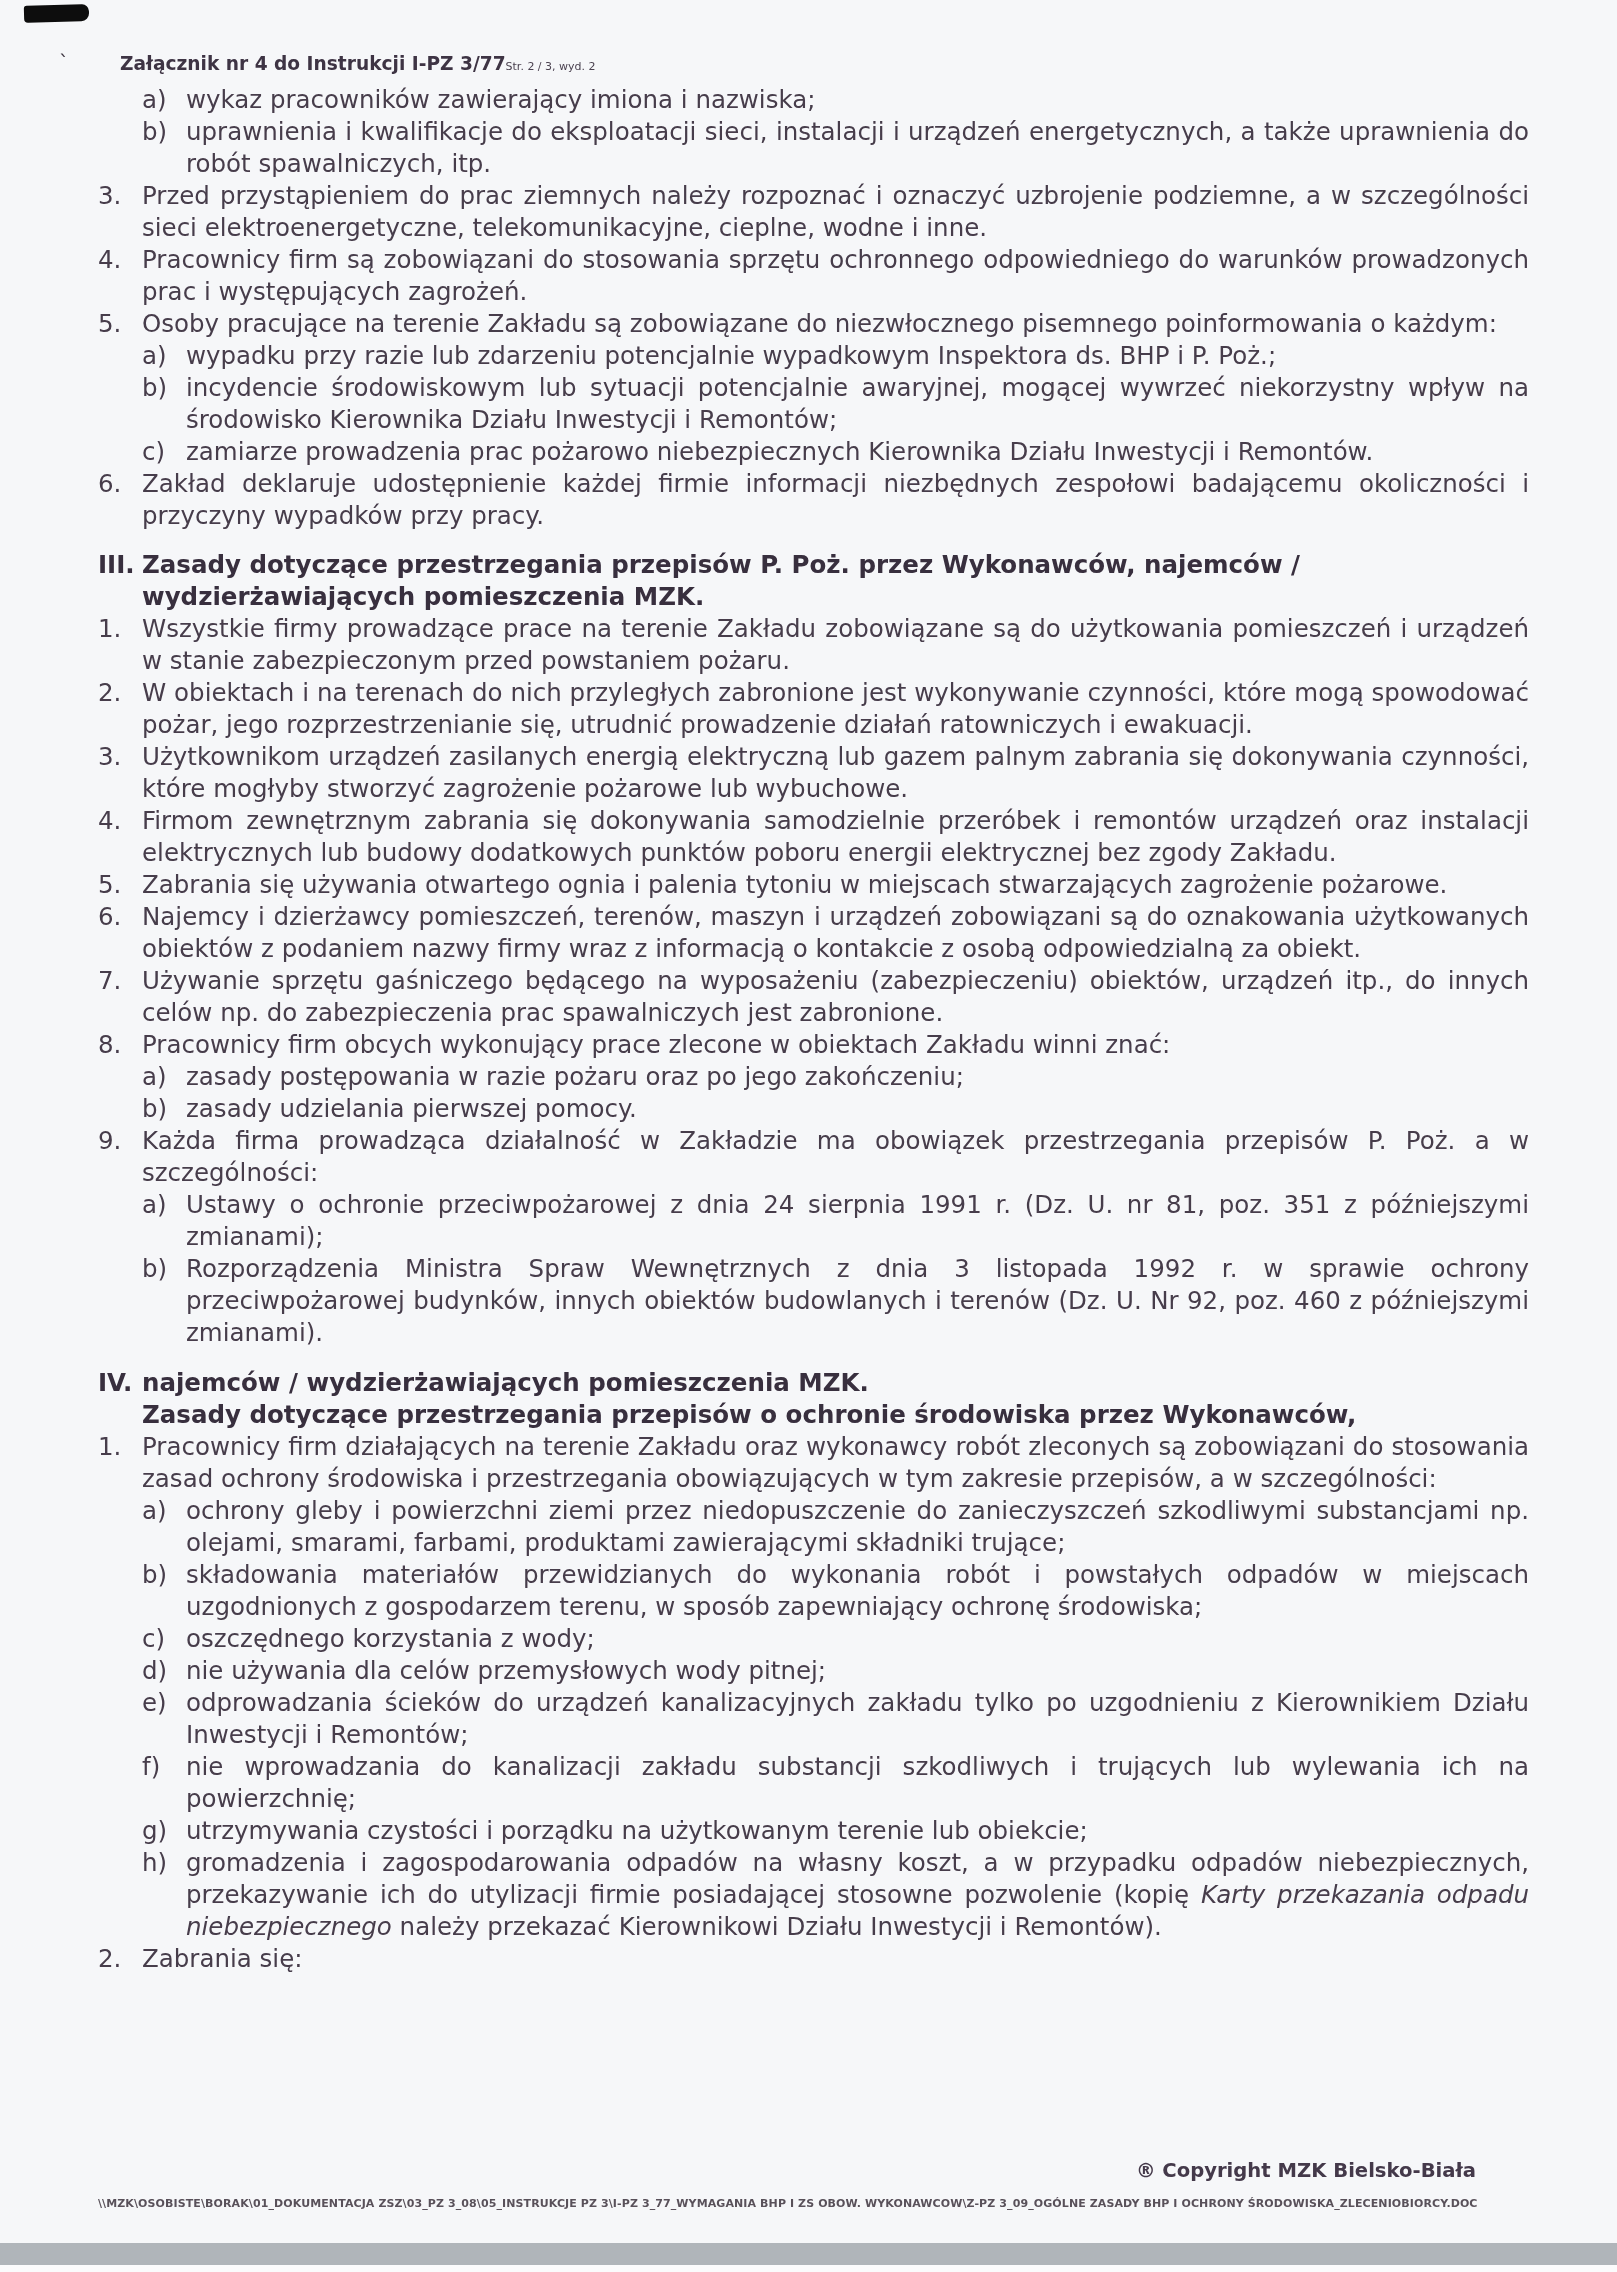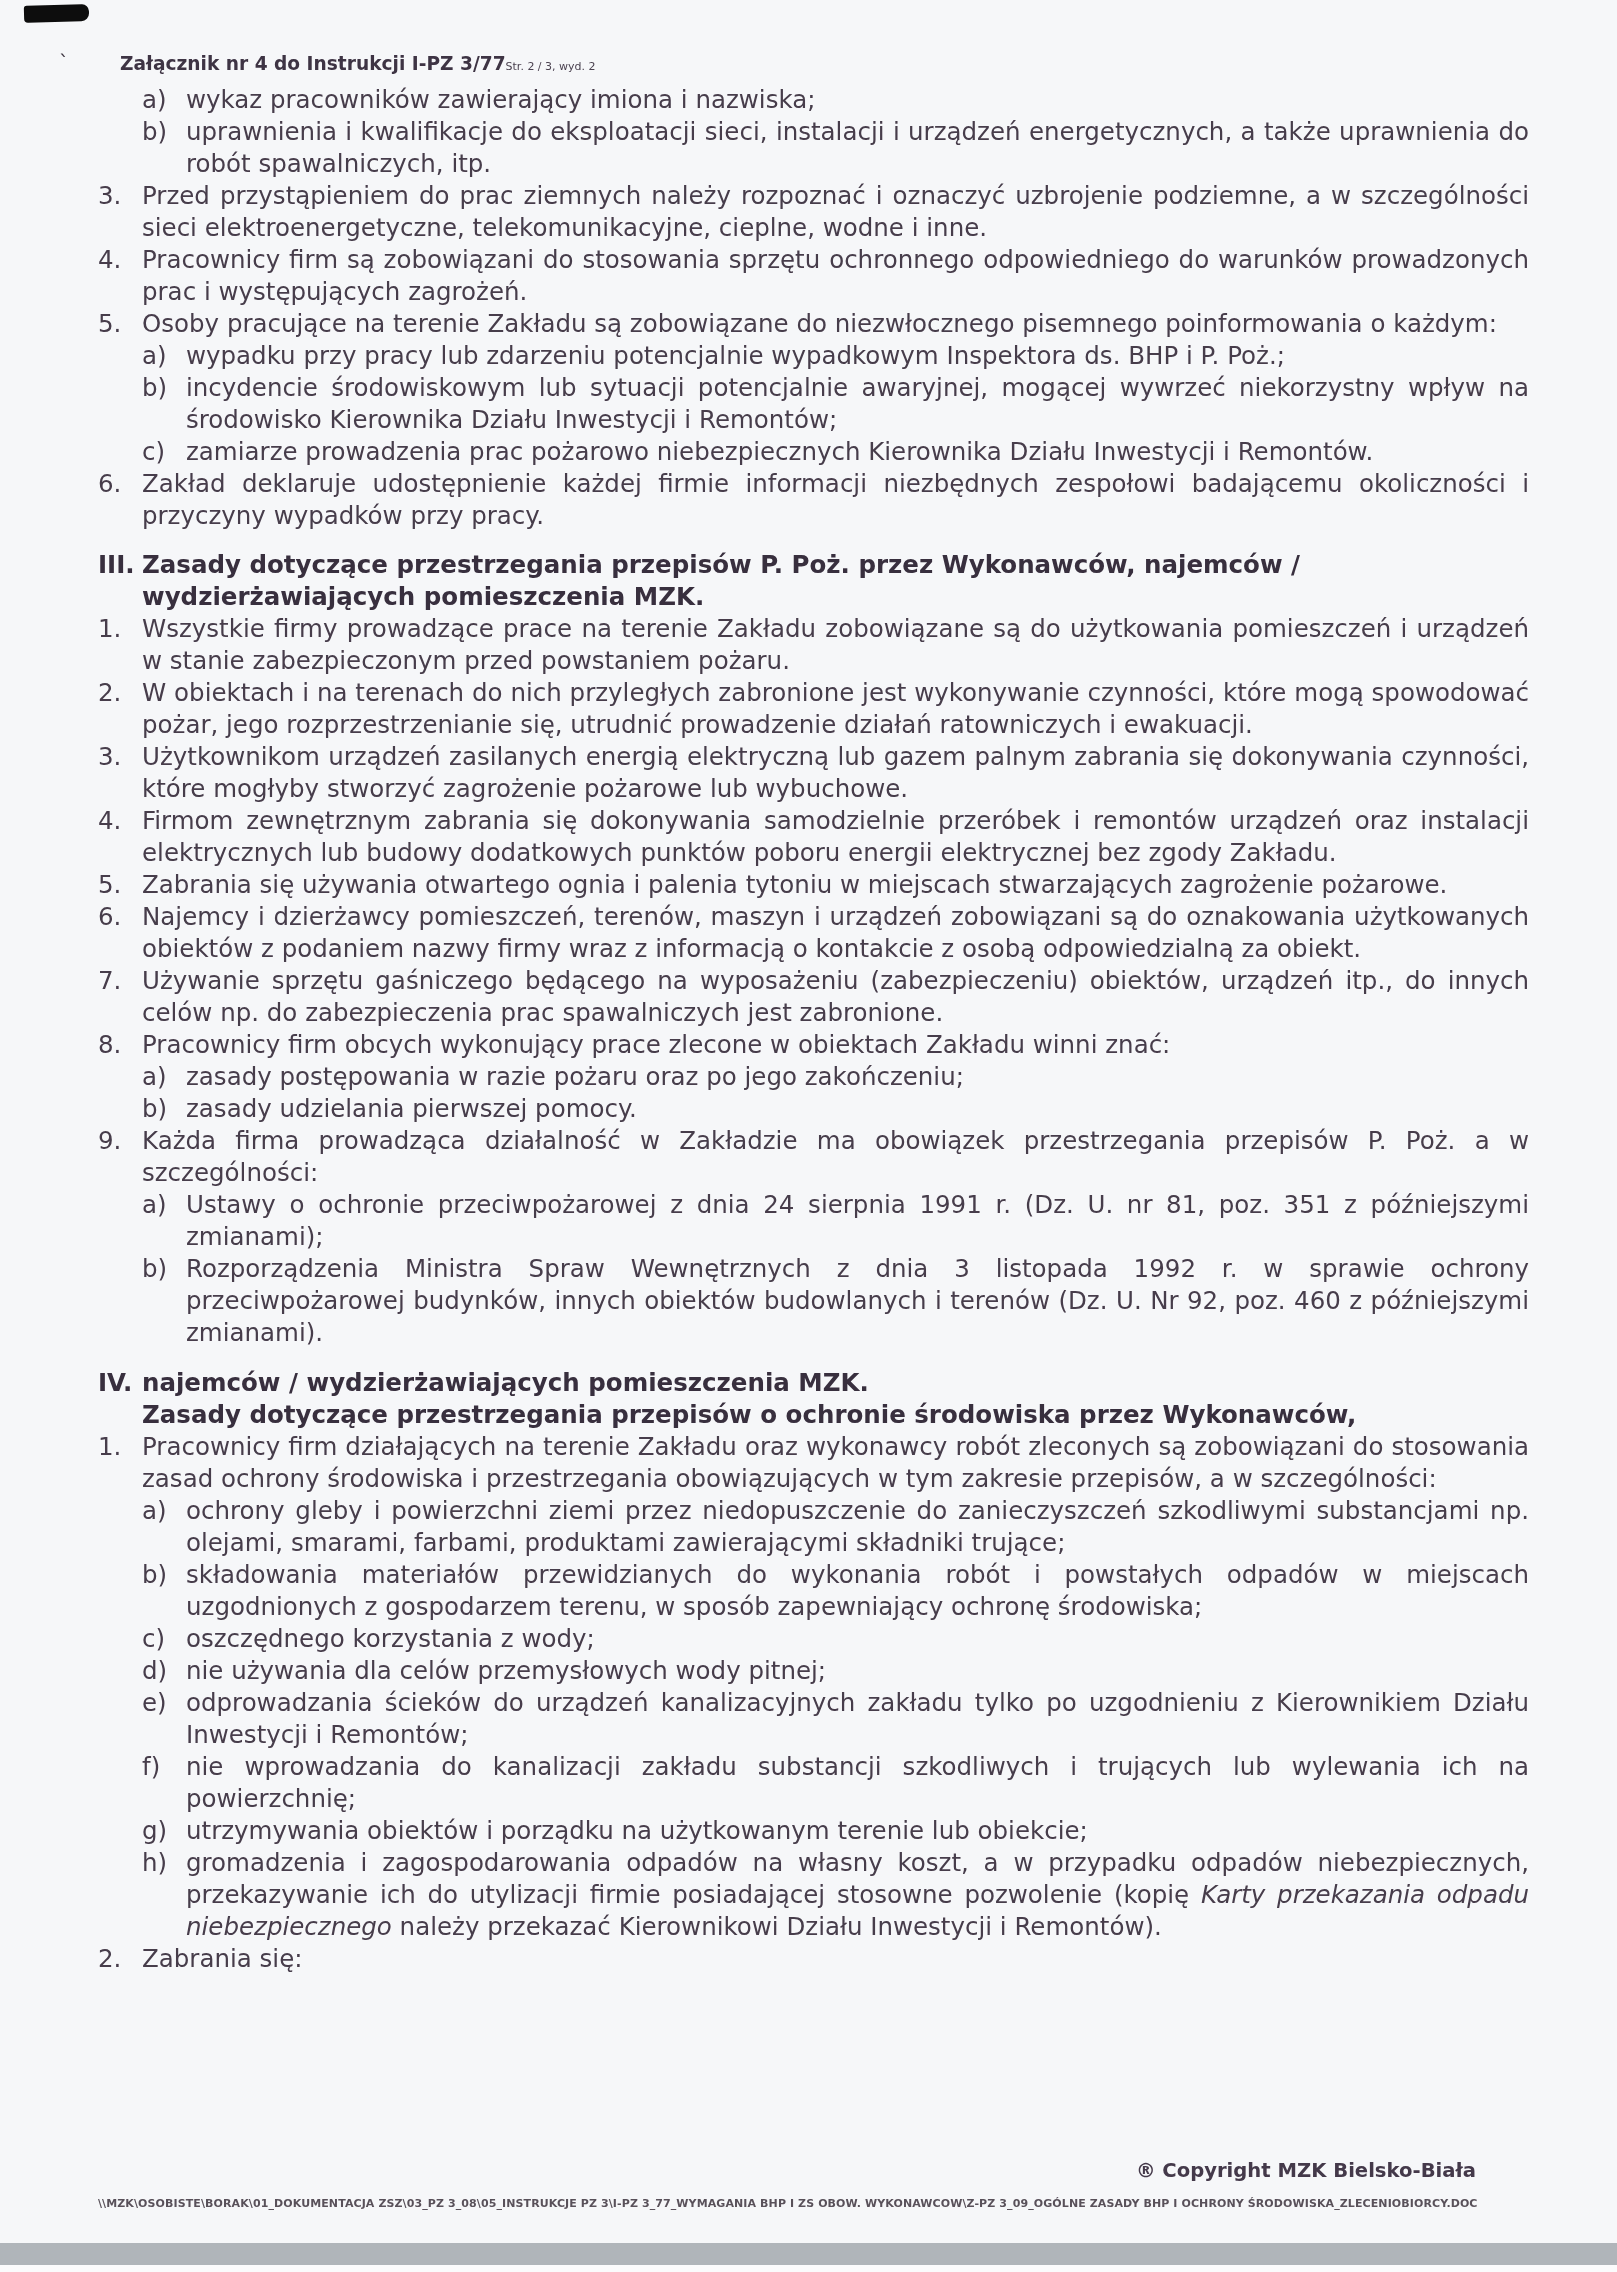--- a/index.html
+++ b/index.html
@@ -76,21 +76,21 @@
       <div class="row">
         <span class="marker">4.</span>
         <span class="content"><span>Pracownicy firm są zobowiązani do stosowania sprzętu ochronnego odpowiedniego do warunków prowadzonych prac i występujących zagrożeń.</span></span>
       </div>
       <div class="row">
         <span class="marker">5.</span>
         <span class="content"><span>Osoby pracujące na terenie Zakładu są zobowiązane do niezwłocznego pisemnego poinformowania o każdym:</span></span>
       </div>
       <div class="row lvl2">
         <span class="marker">a)</span>
-        <span class="content"><span>wypadku przy pracy lub zdarzeniu potencjalnie wypadkowym Inspektora ds. BHP i P. Poż.;</span></span>
+        <span class="content"><span>wypadku przy razie lub zdarzeniu potencjalnie wypadkowym Inspektora ds. BHP i P. Poż.;</span></span>
       </div>
       <div class="row lvl2">
         <span class="marker">b)</span>
         <span class="content"><span>incydencie środowiskowym lub sytuacji potencjalnie awaryjnej, mogącej wywrzeć niekorzystny wpływ na środowisko Kierownika Działu Inwestycji i Remontów;</span></span>
       </div>
       <div class="row lvl2">
         <span class="marker">c)</span>
         <span class="content"><span>zamiarze prowadzenia prac pożarowo niebezpiecznych Kierownika Działu Inwestycji i Remontów.</span></span>
       </div>
       <div class="row">
@@ -186,21 +186,21 @@
       <div class="row lvl2">
         <span class="marker">e)</span>
         <span class="content"><span>odprowadzania ścieków do urządzeń kanalizacyjnych zakładu tylko po uzgodnieniu z Kierownikiem Działu Inwestycji i Remontów;</span></span>
       </div>
       <div class="row lvl2">
         <span class="marker">f)</span>
         <span class="content"><span>nie wprowadzania do kanalizacji zakładu substancji szkodliwych i trujących lub wylewania ich na powierzchnię;</span></span>
       </div>
       <div class="row lvl2">
         <span class="marker">g)</span>
-        <span class="content"><span>utrzymywania obiektów i porządku na użytkowanym terenie lub obiekcie;</span></span>
+        <span class="content"><span>utrzymywania czystości i porządku na użytkowanym terenie lub obiekcie;</span></span>
       </div>
       <div class="row lvl2">
         <span class="marker">h)</span>
         <span class="content"><span>gromadzenia i zagospodarowania odpadów na własny koszt, a w przypadku odpadów niebezpiecznych, przekazywanie ich do utylizacji firmie posiadającej stosowne pozwolenie (kopię </span><em>Karty przekazania odpadu niebezpiecznego</em><span> należy przekazać Kierownikowi Działu Inwestycji i Remontów).</span></span>
       </div>
       <div class="row">
         <span class="marker">2.</span>
         <span class="content"><span>Zabrania się:</span></span>
       </div>
     </div>

